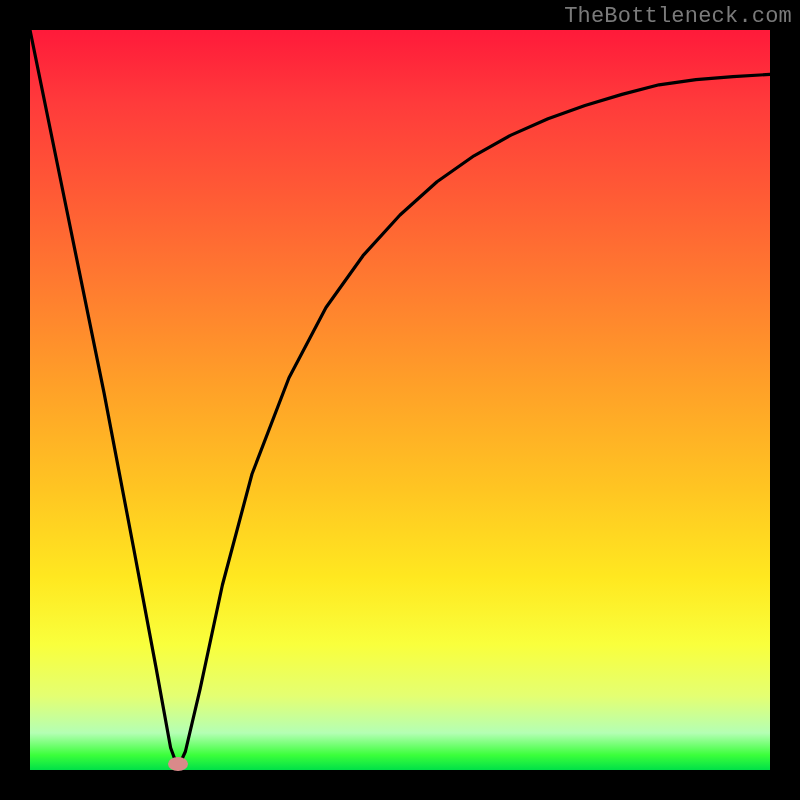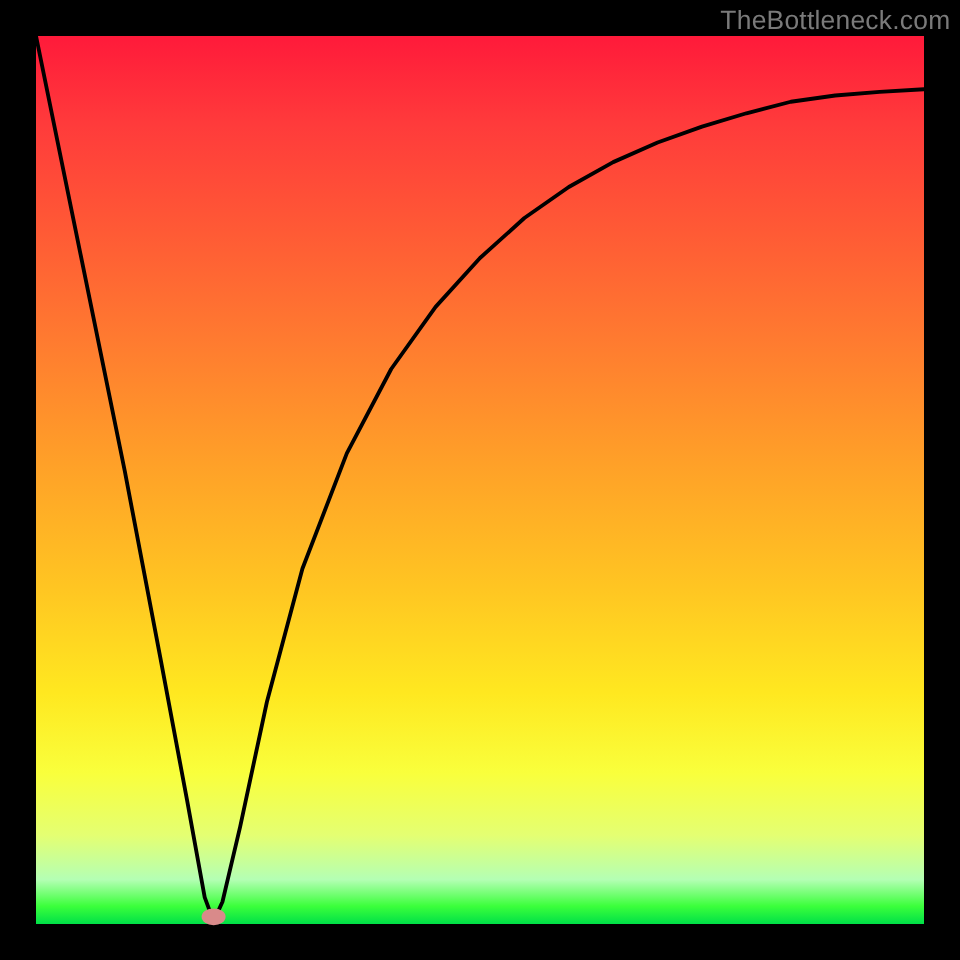--- a/index.html
+++ b/index.html
@@ -9,20 +9,21 @@
     height: 800px;
     background: #000;
     overflow: hidden;
     font-family: Arial, Helvetica, sans-serif;
   }
   .frame {
     position: relative;
     width: 800px;
     height: 800px;
     background: #000;
+    font-family: Liberation Mono, monospace;
   }
   .plot {
     position: absolute;
     left: 30px;
     top: 30px;
     width: 740px;
     height: 740px;
     
     background: linear-gradient(to bottom,
       #ff1a3a 0%,

